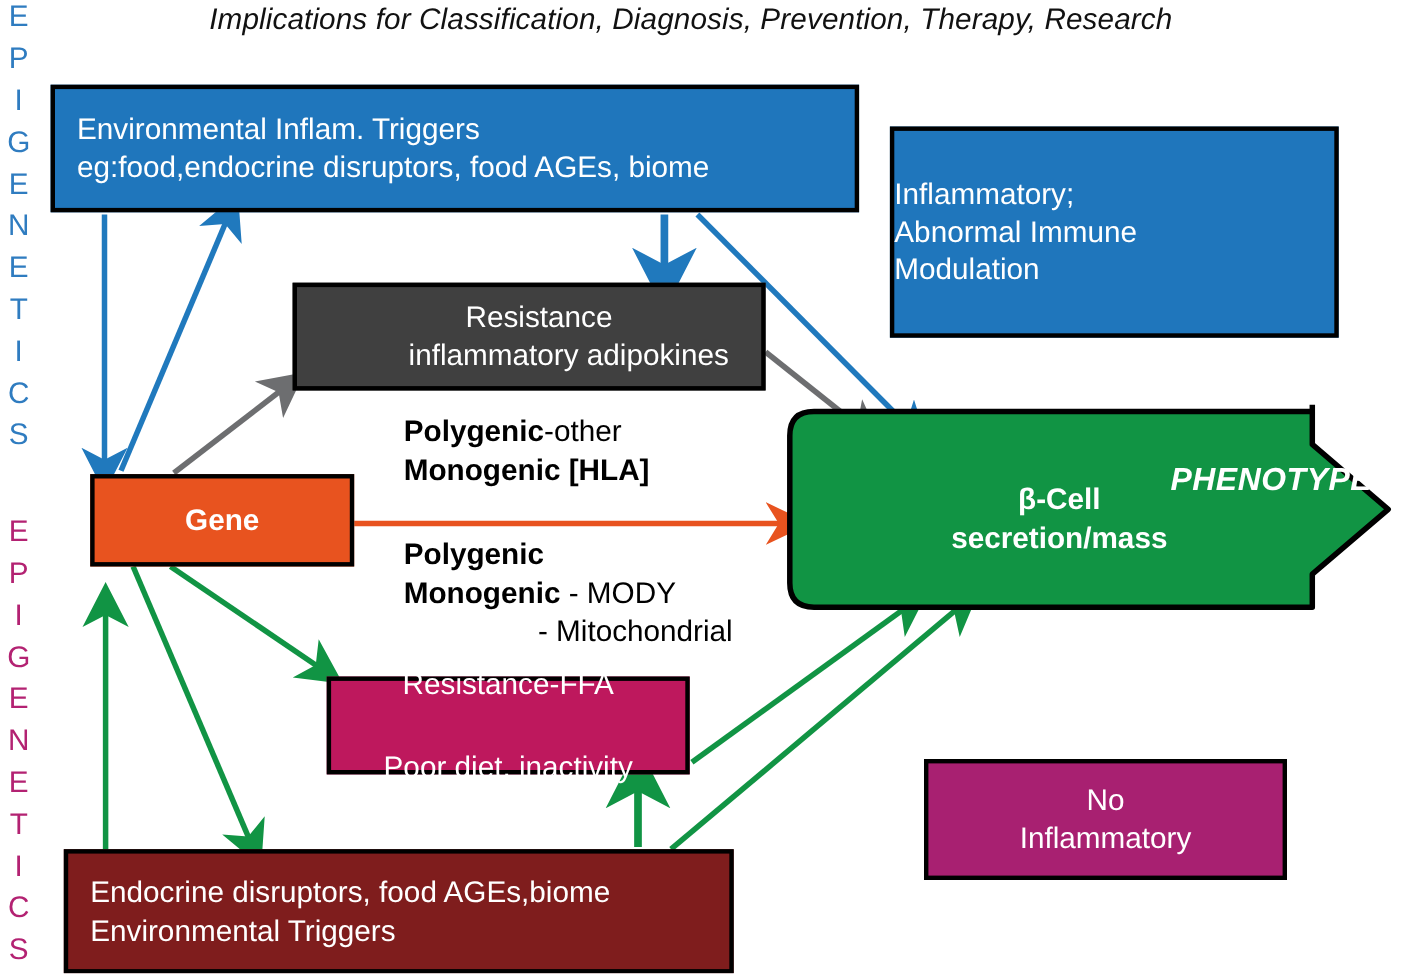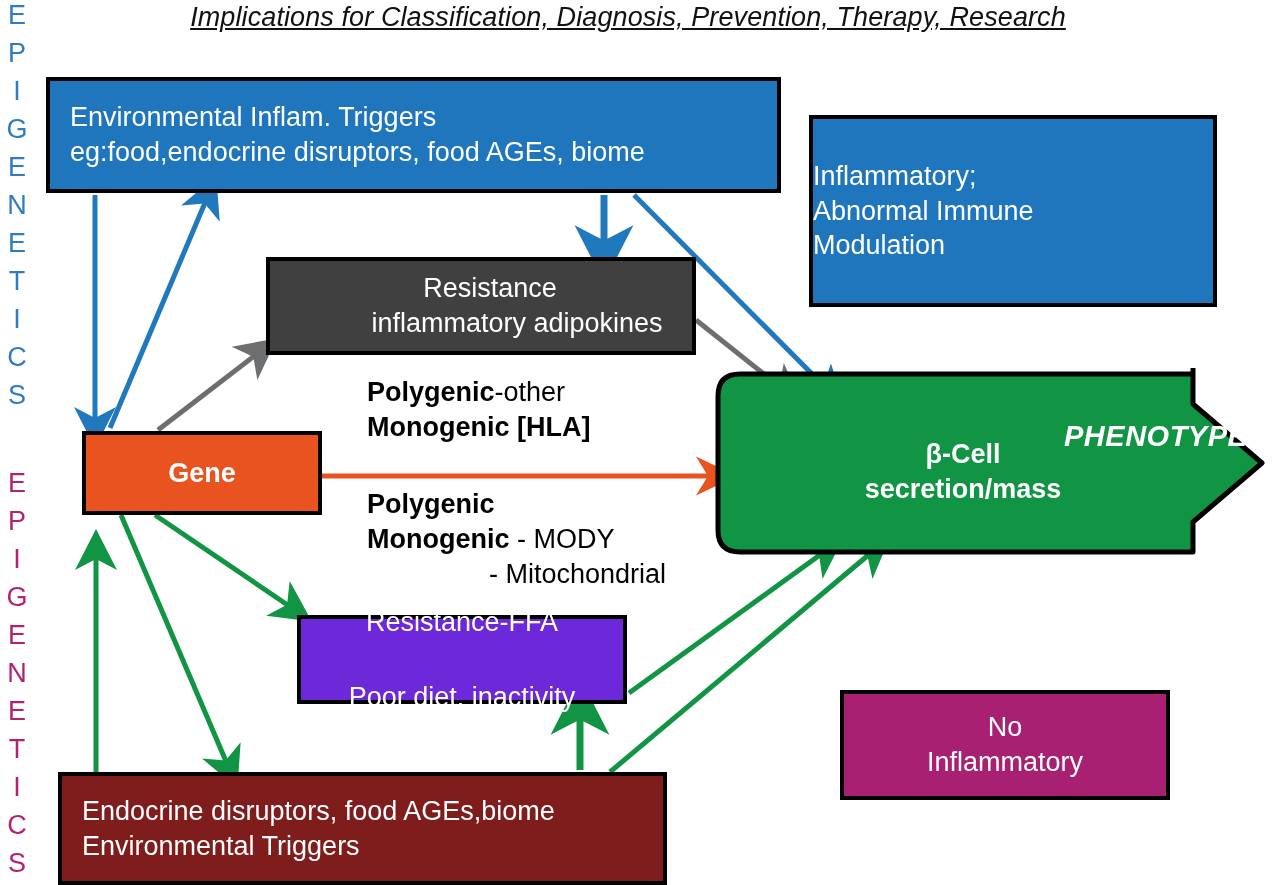--- a/index.html
+++ b/index.html
@@ -11,37 +11,37 @@
            align-items:center;font-size:27px;font-weight:400;line-height:1;}
   .epi-col span{display:block;}
   #epi-top{top:2px;color:#2f7cc0;}
   #epi-top span{margin-bottom:11px;}
   #epi-bot{top:470px;color:#b32272;}
   #epi-bot span{margin-bottom:11px;}
 
   
   #title{position:absolute;left:78px;top:2px;width:1100px;text-align:center;
          font-size:27px;font-style:italic;color:#111;letter-spacing:.1px;
-         font-family:"Liberation Sans",sans-serif;text-decoration:underline;}
+         font-family:"Liberation Sans",sans-serif;}
 
   
   .box{position:absolute;border:4px solid #000;box-sizing:border-box;
        display:flex;flex-direction:column;justify-content:center;
        color:#fff;font-size:27px;line-height:1.28;}
   .box .ln{display:block;white-space:nowrap;}
 
   #box-env-top{left:46px;top:77px;width:735px;height:116px;background:#1f76bc;
                padding-left:20px;align-items:flex-start;}
   #box-inflam{left:809px;top:115px;width:408px;height:192px;background:#1f76bc;
               align-items:flex-start;text-align:center;}
   #box-resist-gray{left:266px;top:257px;width:430px;height:98px;background:#404040;
                    padding-left:18px;align-items:center;}
   #box-gene{left:82px;top:431px;width:240px;height:84px;background:#e8531f;
             align-items:center;font-weight:bold;}
-  #box-resist-ffa{left:297px;top:615px;width:330px;height:89px;background:#6d28d9;
+  #box-resist-ffa{left:297px;top:615px;width:330px;height:89px;background:#be185d;
                   align-items:center;text-align:center;gap:40px;}
   #box-endo{left:58px;top:772px;width:609px;height:113px;background:#7f1d1d;
             padding-left:20px;align-items:flex-start;}
   #box-noinflam{left:840px;top:690px;width:330px;height:110px;background:#a82071;
                 align-items:center;text-align:right;}
 
   .indent{padding-left:54px;}
 
   
   .ctr-label{position:absolute;font-size:27px;color:#000;line-height:1.3;white-space:nowrap;}

